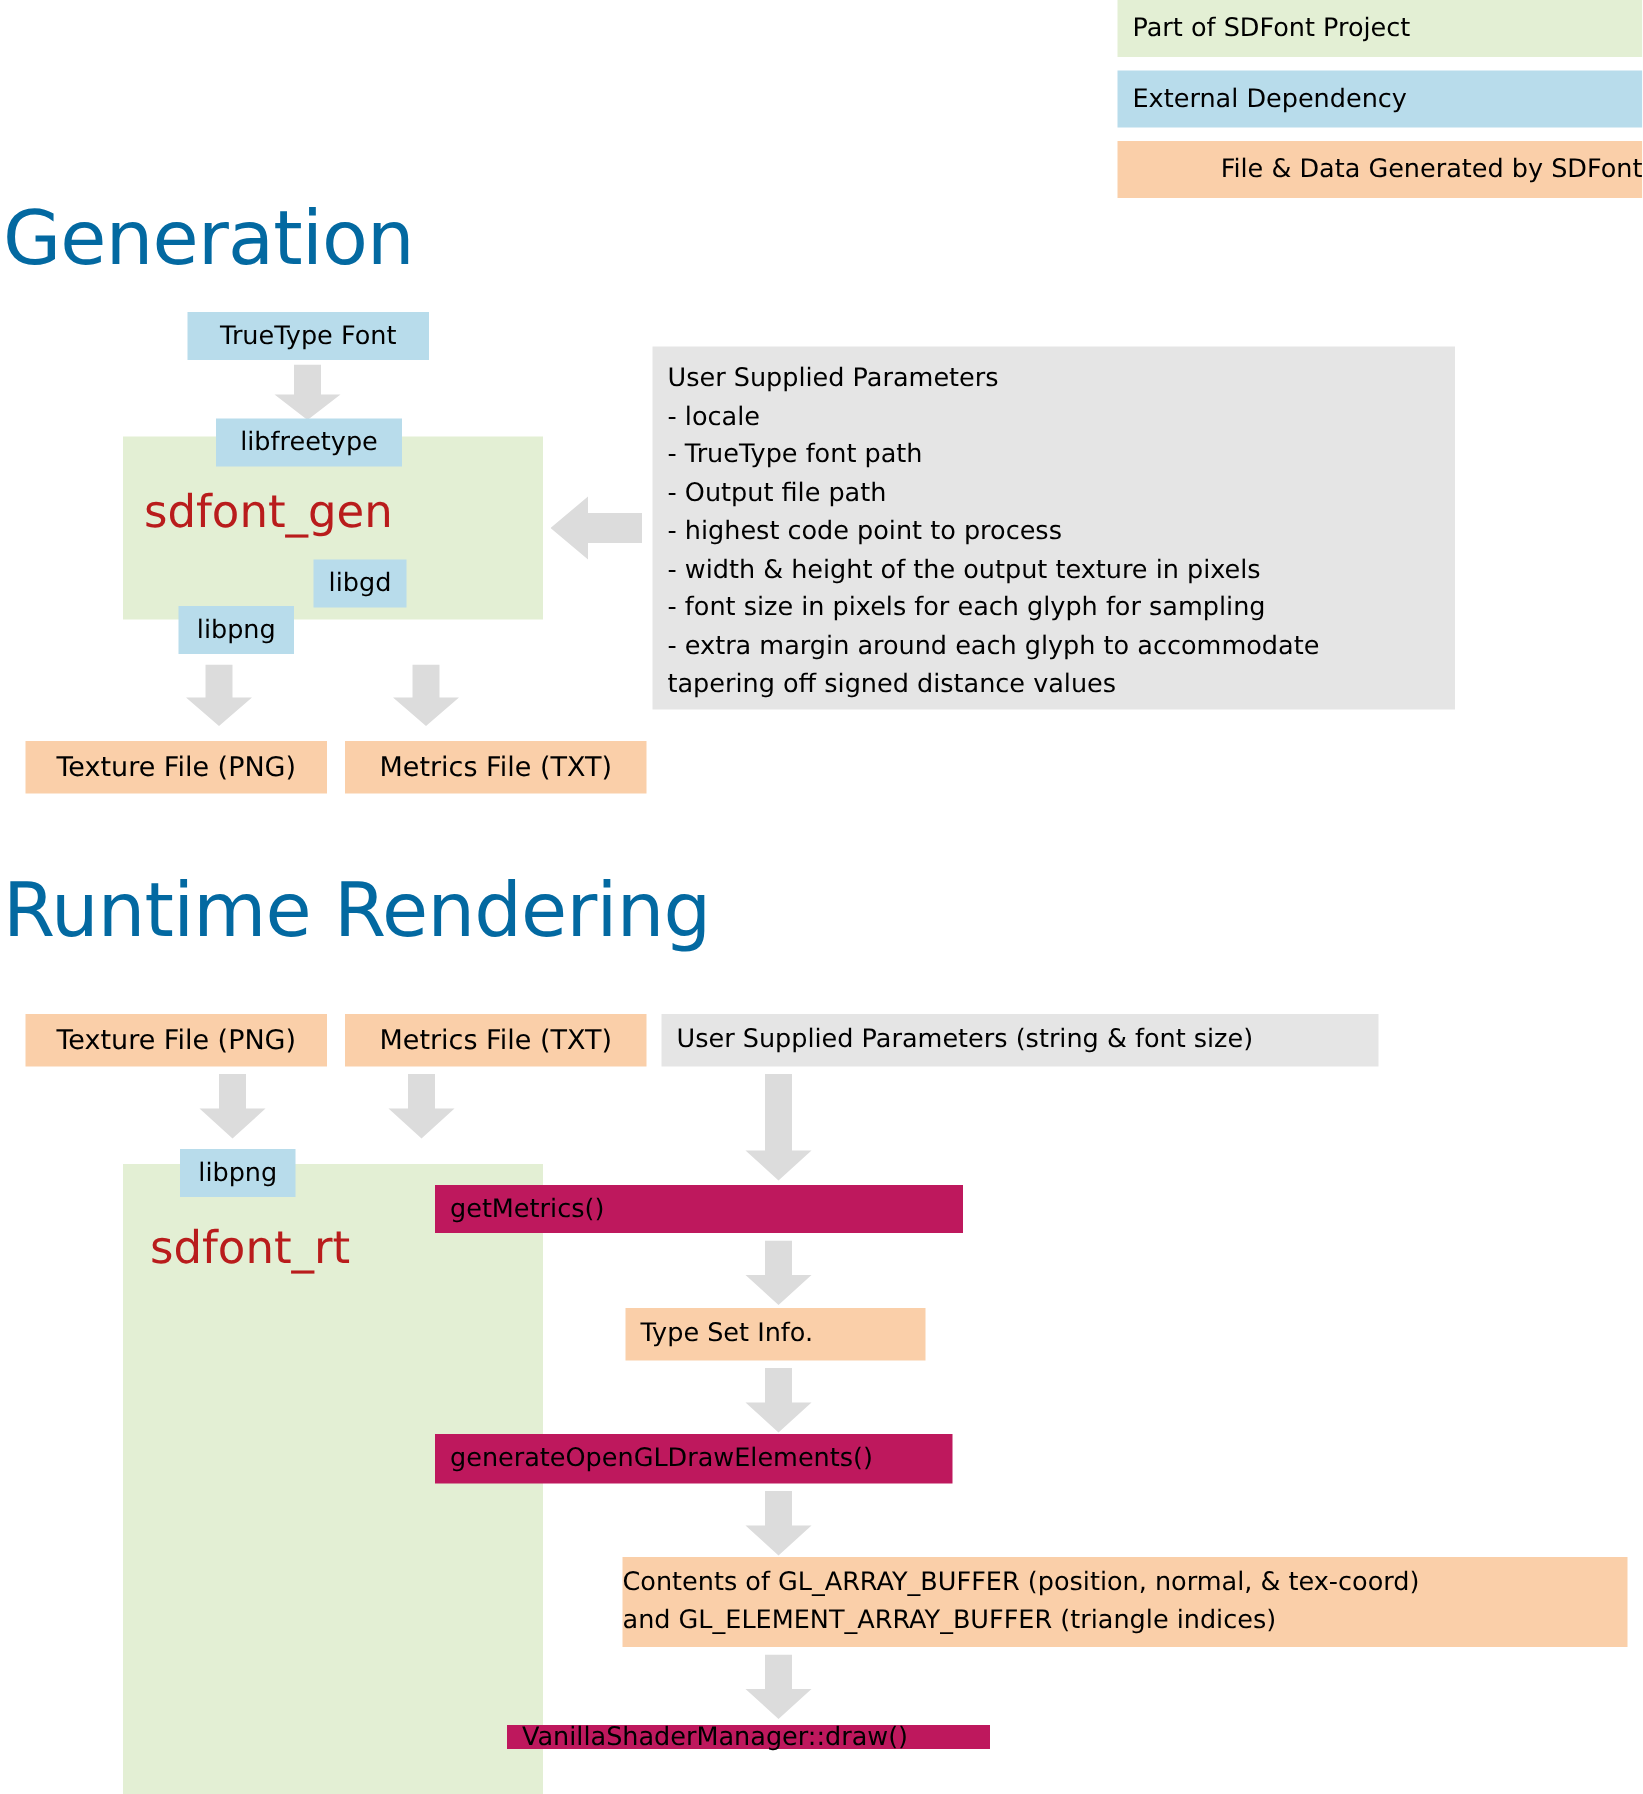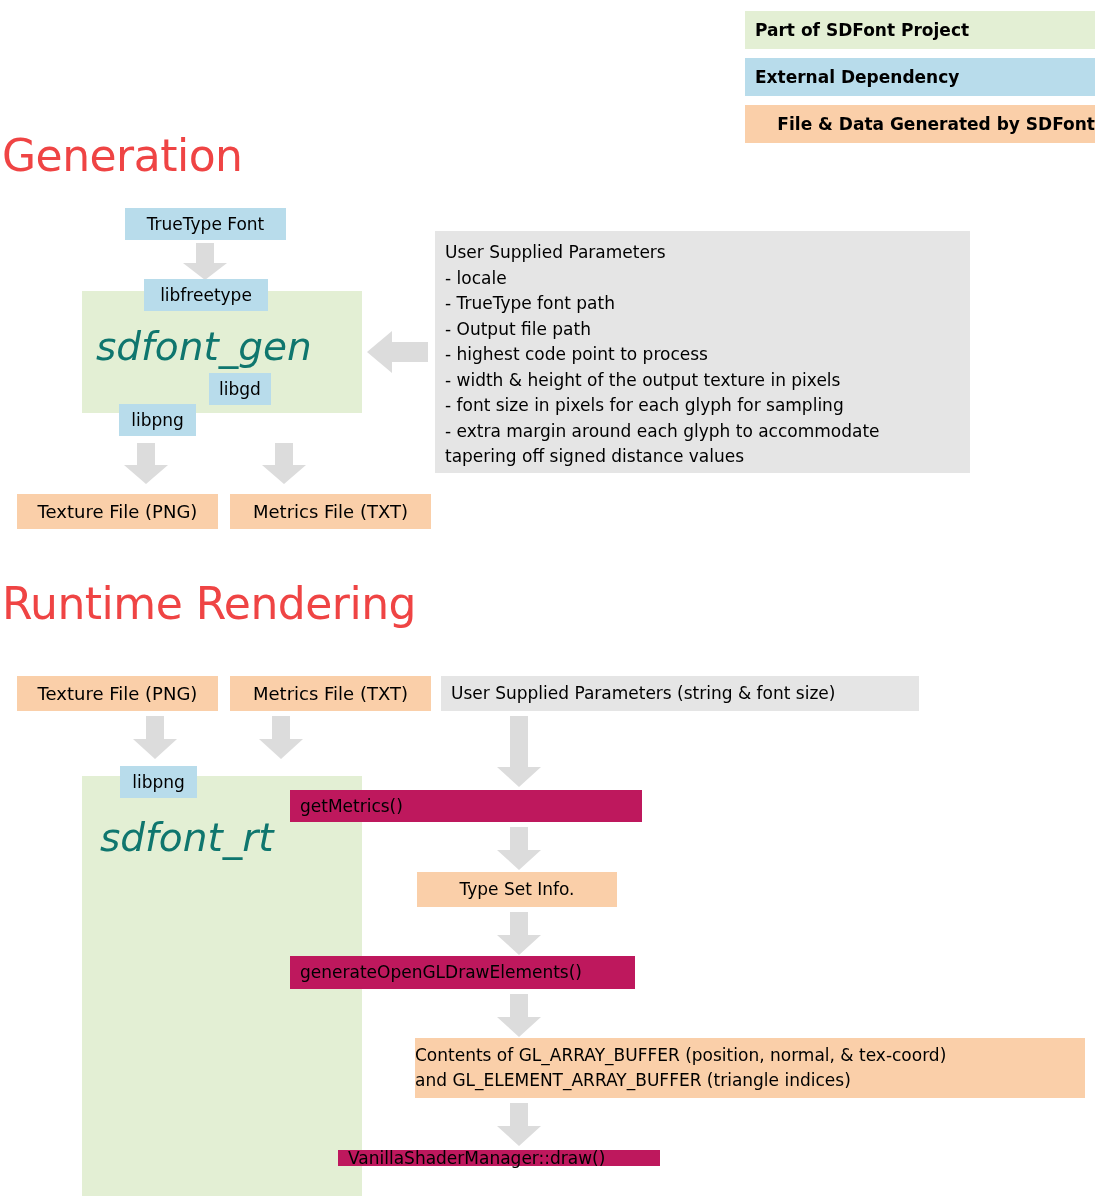--- a/index.html
+++ b/index.html
@@ -34,49 +34,48 @@
   .box-gray       { background: #e5e5e5; }
 
   .pad-l { padding-left: 10px; }
   .pad-lr { padding-left: 10px; padding-right: 10px; }
   .f17 { font-size: 17px; }
   .f18 { font-size: 18px; }
 
   .heading {
     font-family: "DejaVu Sans", sans-serif;
     font-weight: 400;
-    font-size: 44px;
-    color: #ef4444;
+    font-size: 50px;
+    color: #0369a1;
     letter-spacing: -0.5px;
     white-space: nowrap;
   }
 
   .big-label {
-    font-size: 39px;
-    color: #0f766e;
+    font-size: 30px;
+    color: #b91c1c;
     white-space: nowrap;
-    font-style: italic;
   }
 
   
   .arrow-down, .arrow-left { display: block; }
   .arrow-down svg, .arrow-left svg { display: block; }
 
   .multiline {
     white-space: pre-line;
     align-items: flex-start;
     padding-top: 9px;
   }
 </style>
 </head>
 <body>
 
 <div id="canvas">
 
-  <div class="abs" style="left:745px; top:11px; width:350px; height:94px;font-weight:bold;">
+  <div class="abs" style="left:745px; top:0px; width:350px; height:94px;">
     <div class="abs box box-green-pale pad-l f17" style="left:0px; top:0px; width:350px; height:38px;">
       <span>Part of SDFont Project</span>
     </div>
     <div class="abs box box-blue pad-l f17" style="left:0px; top:47px; width:350px; height:38px;">
       <span>External Dependency</span>
     </div>
     <div class="abs box box-orange pad-l f17" style="left:0px; top:94px; width:350px; height:38px;justify-content:flex-end;">
       <span>File &amp; Data Generated by SDFont</span>
     </div>
   </div>
@@ -191,21 +190,21 @@
   <div class="abs box box-green pad-lr f17" style="left:290px; top:790px; width:352px; height:32px;">
     <span>getMetrics()</span>
   </div>
 
   <div class="abs arrow-down" style="left:495px; top:827px;">
     <svg width="48" height="44" viewBox="0 0 48 44" xmlns="http://www.w3.org/2000/svg">
       <polygon points="15,0 33,0 33,23 46,23 24,43 2,23 15,23" fill="#dcdcdc"></polygon>
     </svg>
   </div>
 
-  <div class="abs box box-orange pad-lr f17" style="left:417px; top:872px; width:200px; height:35px; justify-content:center;">
+  <div class="abs box box-orange pad-lr f17" style="left:417px; top:872px; width:200px; height:35px; ">
     <span>Type Set Info.</span>
   </div>
 
   <div class="abs arrow-down" style="left:495px; top:912px;">
     <svg width="48" height="44" viewBox="0 0 48 44" xmlns="http://www.w3.org/2000/svg">
       <polygon points="15,0 33,0 33,23 46,23 24,43 2,23 15,23" fill="#dcdcdc"></polygon>
     </svg>
   </div>
 
   <div class="abs box box-green pad-lr f17" style="left:290px; top:956px; width:345px; height:33px;">

